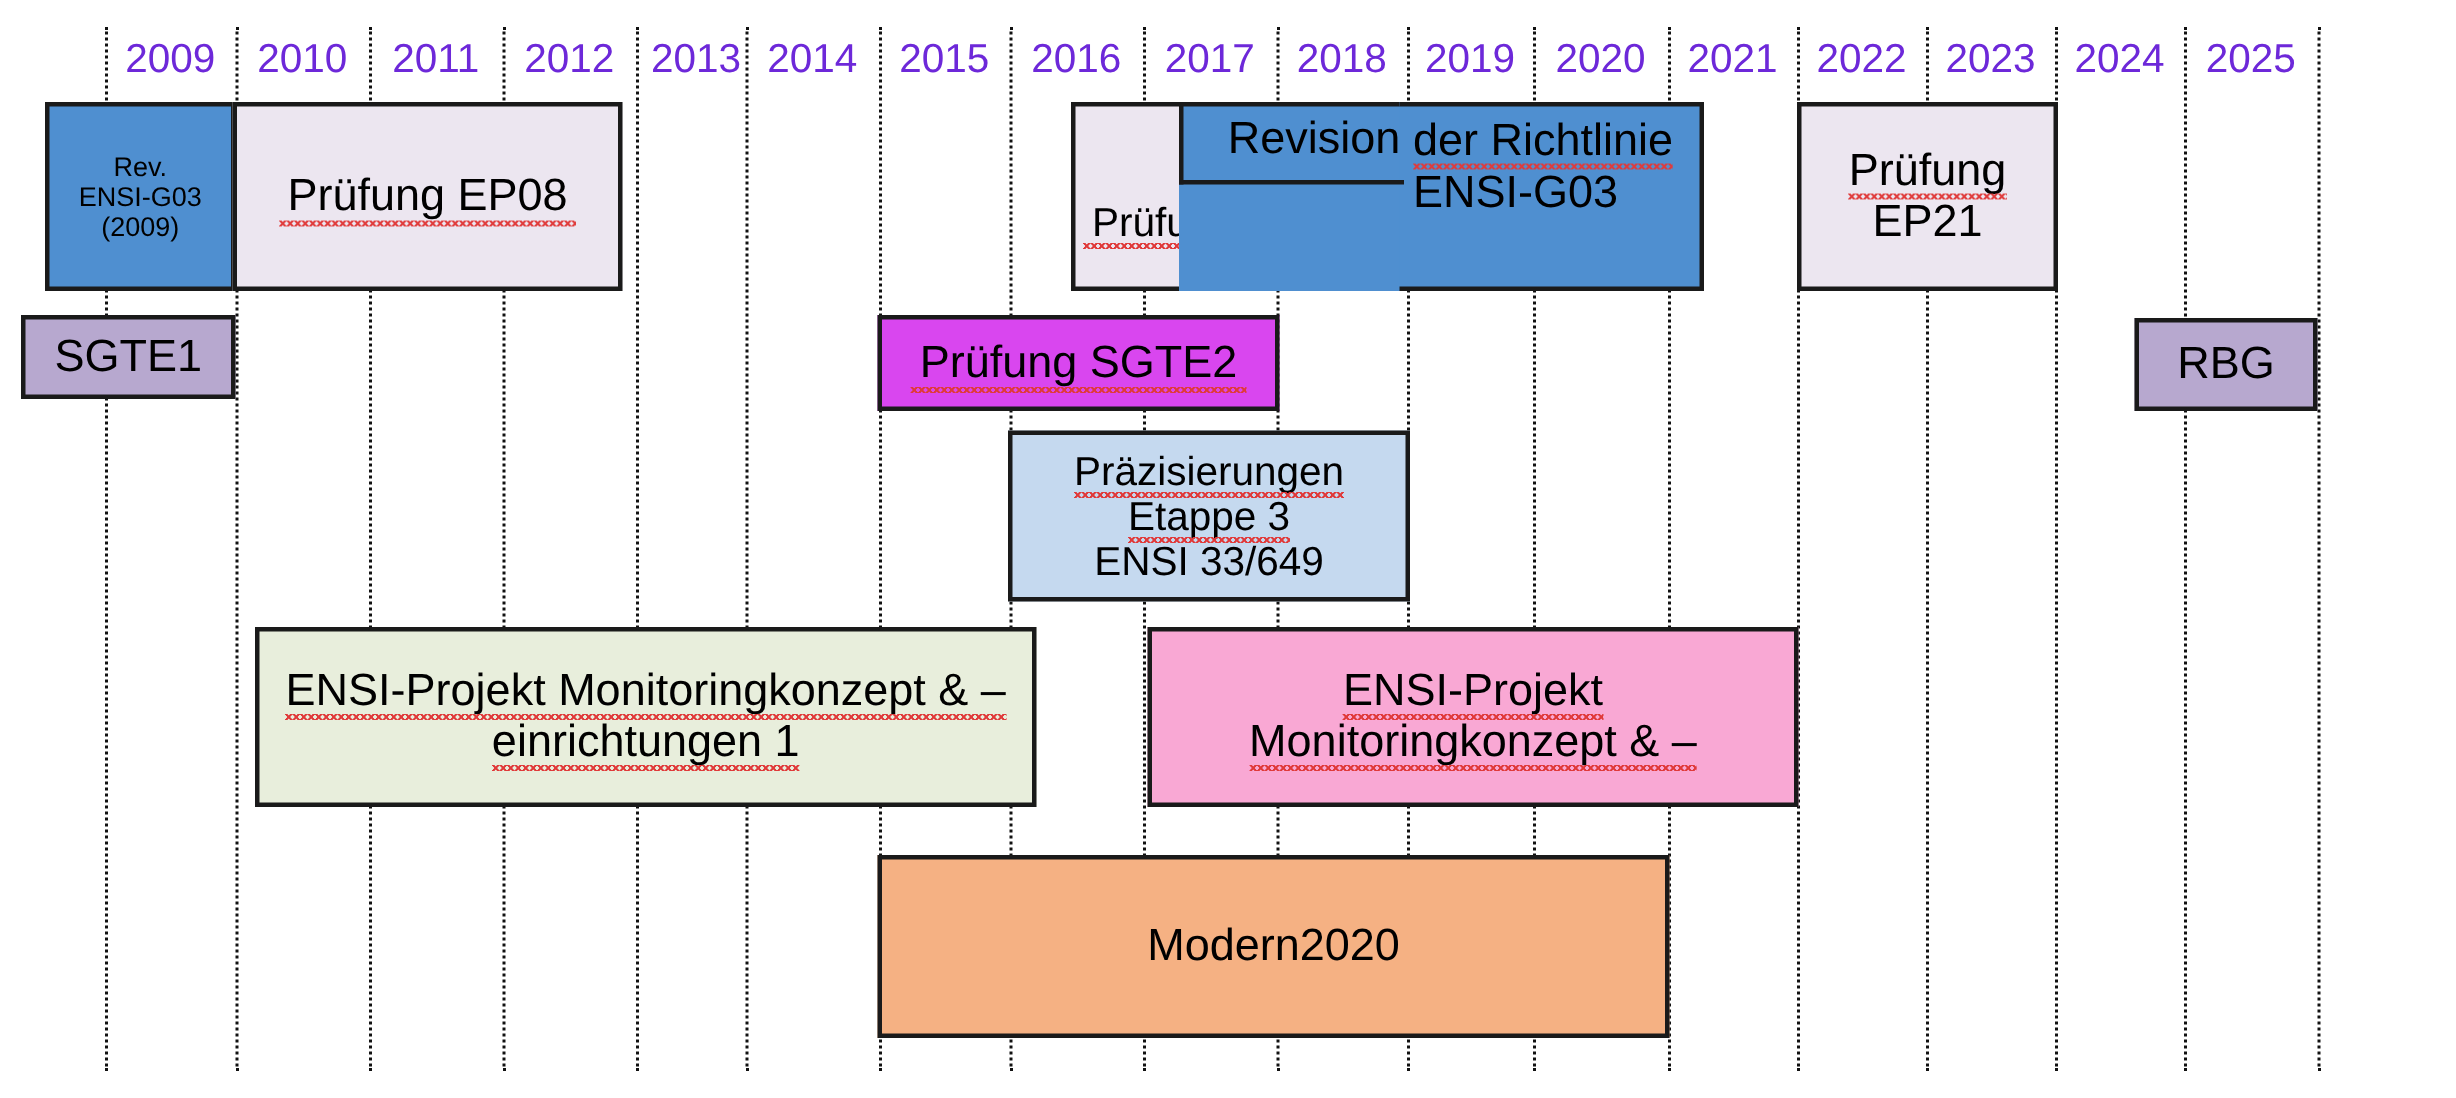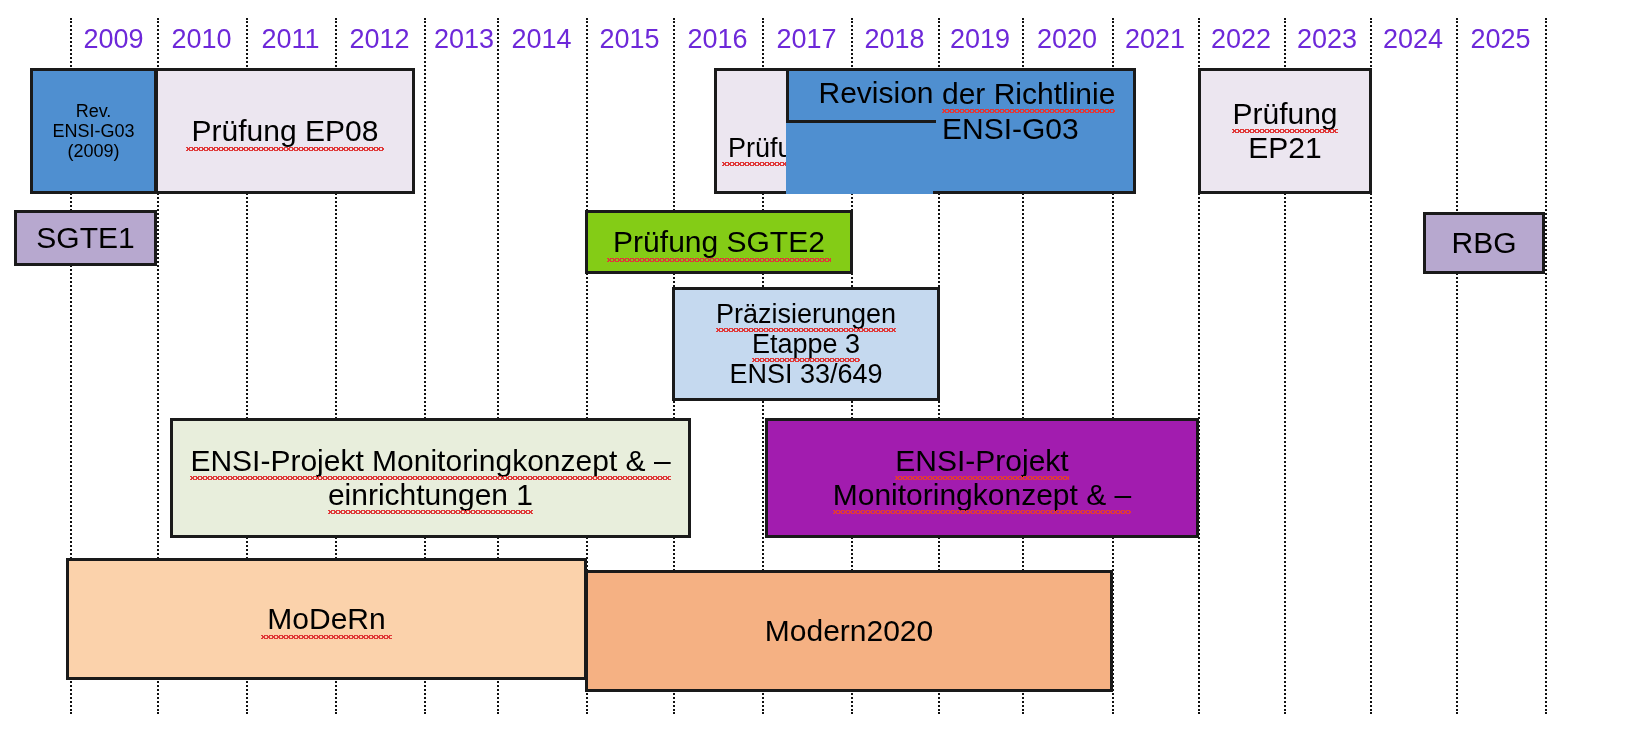--- a/index.html
+++ b/index.html
@@ -115,21 +115,21 @@
     <span class="lbl">
       <span class="sq">Prüfung</span><br>
       <span>EP21</span>
     </span>
   </div>
 
   <div class="bar sz-lg" style="left:14px;top:210px;width:143px;height:56px;background:#b7a8cf;">
     <span class="lbl">SGTE1</span>
   </div>
 
-  <div class="bar sz-lg" style="left:585px;top:210px;width:268px;height:64px;background:#84cc16;">
+  <div class="bar sz-lg" style="left:585px;top:210px;width:268px;height:64px;background:#d946ef;">
     <span class="lbl sq">Prüfung SGTE2</span>
   </div>
 
   <div class="bar sz-lg" style="left:1423px;top:212px;width:122px;height:62px;background:#b7a8cf;">
     <span class="lbl">RBG</span>
   </div>
 
   <div class="bar sz-md" style="left:672px;top:287px;width:268px;height:114px;background:#c5d9ef;">
     <span class="lbl">
       <span class="sq">Präzisierungen</span><br>
@@ -138,28 +138,25 @@
     </span>
   </div>
 
   <div class="bar sz-lg" style="left:170px;top:418px;width:521px;height:120px;background:#e8eedc;">
     <span class="lbl">
       <span class="sq">ENSI-Projekt Monitoringkonzept &amp; –</span><br>
       <span class="sq">einrichtungen 1</span>
     </span>
   </div>
 
-  <div class="bar sz-lg" style="left:765px;top:418px;width:434px;height:120px;background:#a21caf;">
+  <div class="bar sz-lg" style="left:765px;top:418px;width:434px;height:120px;background:#f9a8d4;">
     <span class="lbl">
       <span class="sq">ENSI-Projekt</span><br>
       <span class="sq">Monitoringkonzept &amp; –</span><br>
     </span>
   </div>
 
-  <div class="bar sz-lg" style="left:66px;top:558px;width:521px;height:122px;background:#fbd2ab;">
-    <span class="lbl sq">MoDeRn</span>
-  </div>
 
   <div class="bar sz-lg" style="left:585px;top:558px;width:528px;height:122px;background:#f5b183;margin-top:12px;">
     <span class="lbl">Modern2020</span>
   </div>
 
 </div>
 
 </body></html>

